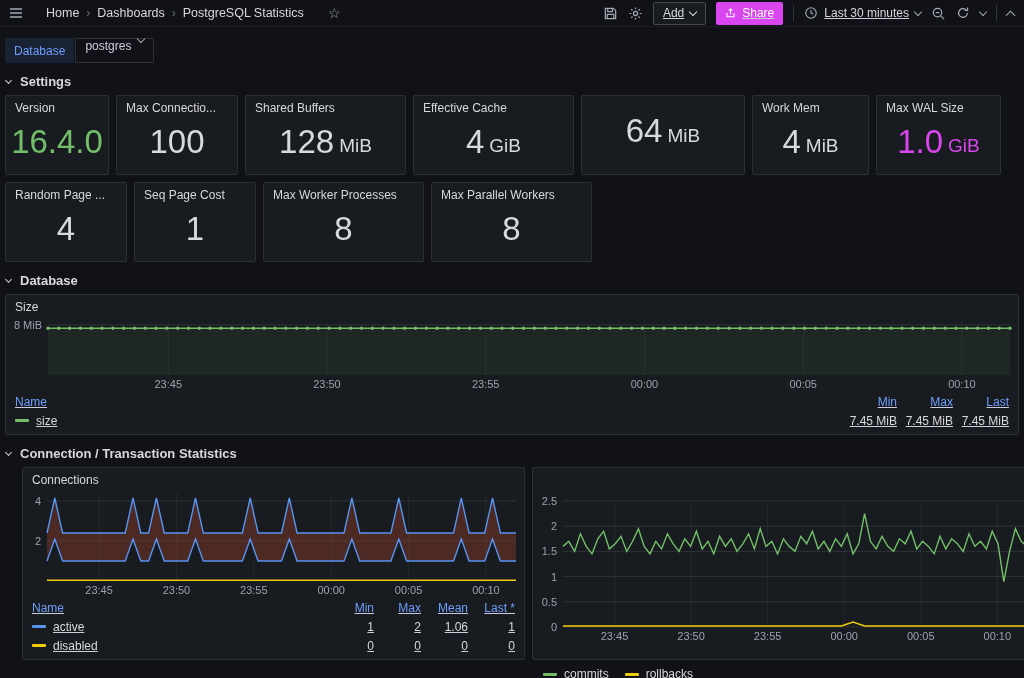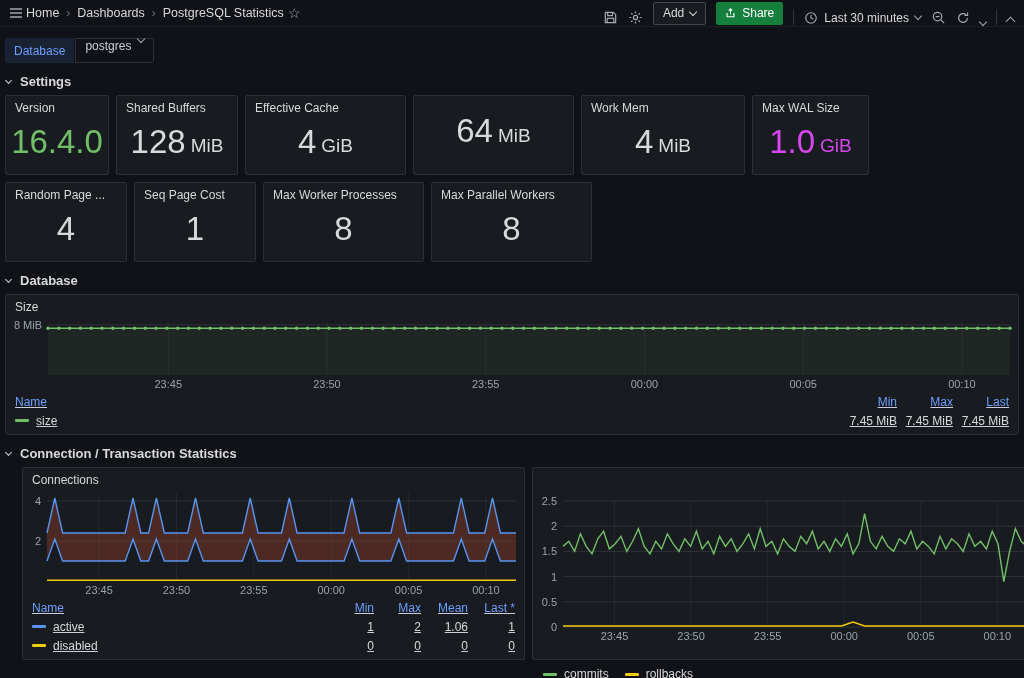--- a/index.html
+++ b/index.html
@@ -1,31 +1,31 @@
 <!DOCTYPE html>
 <html><head>
 <meta charset="utf-8">
 <style>
   * { margin:0; padding:0; box-sizing:border-box; }
   html,body { width:1024px; height:678px; overflow:hidden; }
   body { background:#111217; color:#ccccdc; font-family:"Liberation Sans",sans-serif; font-size:12px; }
 
   
-  .topnav { height:27px; display:flex; align-items:center; padding:0 10px 0 8px; gap:2px;
+  .topnav { height:27px; display:flex; align-items:center; padding:0 10px 0 8px; gap:22px;
             border-bottom:1px solid rgba(204,204,220,0.07); }
   .icon-btn { color:#a3a8b1; display:inline-flex; align-items:center; justify-content:center; cursor:pointer; }
   .breadcrumb { display:flex; align-items:center; gap:7px; }
   .bc-item { color:#d8d9da; font-size:12.5px; cursor:pointer; white-space:nowrap; }
   .bc-sep { color:#686d76; font-size:12px; }
   .star { font-size:14px; margin-left:2px; }
-  .nav-right { margin-left:auto; display:flex; align-items:flex-end; gap:10px; }
+  .nav-right { margin-left:auto; display:flex; align-items:center; gap:10px;text-decoration:underline; }
   .btn { display:inline-flex; align-items:center; gap:6px; height:23px; padding:0 9px; border-radius:2px;
          font-size:12px; font-weight:500; cursor:pointer; border:1px solid transparent; font-family:inherit; }
   .btn-dark { background:#181b1f; border-color:#46484f; color:#d8d9da; }
-  .btn-primary { background:#15803d; color:#ffffff; border:none; }
+  .btn-primary { background:#d946ef; color:#ffffff; border:none; }
   .tp { display:inline-flex; align-items:center; gap:6px; color:#d8d9da; cursor:pointer; white-space:nowrap; }
   .navdiv { width:1px; height:16px; background:#33353c; }
   .cdown { display:inline-block; width:6px; height:6px; border-right:1.4px solid currentColor;
            border-bottom:1.4px solid currentColor; transform:rotate(45deg); margin-top:-3px; }
   .cup   { display:inline-block; width:7px; height:7px; border-right:1.6px solid currentColor;
            border-bottom:1.6px solid currentColor; transform:rotate(-135deg); margin-top:4px; }
 
   
   .var-row { margin:11px 5px 0; display:flex; align-items:center; }
   .var-label { background:rgba(87,148,242,0.13); color:#6e9fff; height:25px; display:inline-flex;
@@ -162,20 +162,26 @@
 
 <div class="section-header">
   <i class="sec-chev"></i>
   <span>Settings</span>
 </div>
 <div class="stats-row r1" id="stats-row1">
     <div class="panel stat">
       <div class="ptitle">Version</div>
       <div class="stat-val" style="color:#73bf69">
         16.4.0
+      </div>
+    </div>
+    <div class="panel stat">
+      <div class="ptitle">Max Connectio...</div>
+      <div class="stat-val" style="color:#d8d9da">
+        100
       </div>
     </div>
     <div class="panel stat">
       <div class="ptitle">Shared Buffers</div>
       <div class="stat-val" style="color:#d8d9da">
         128<span class="unit">MiB</span>
       </div>
     </div>
     <div class="panel stat">
       <div class="ptitle">Effective Cache</div>

